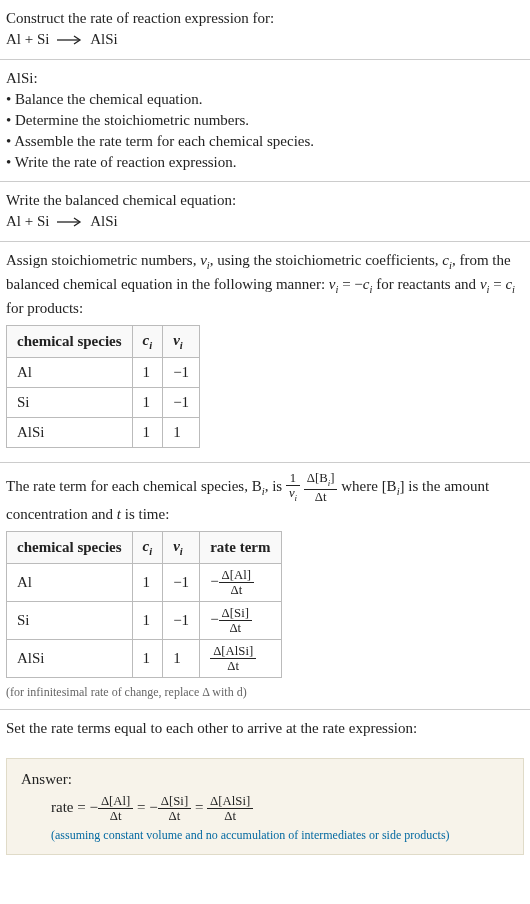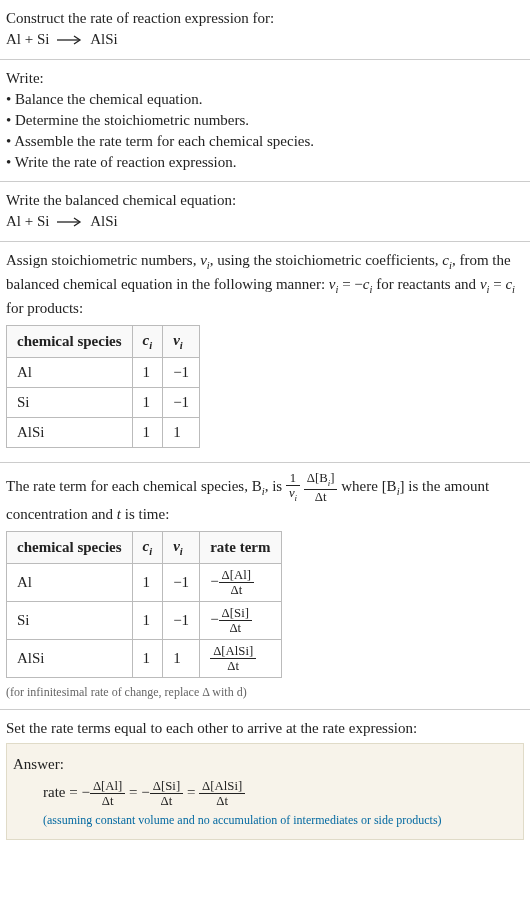--- a/index.html
+++ b/index.html
@@ -50,22 +50,22 @@
 .frac .num { display: block; border-bottom: 1px solid #222; padding: 0 3px; }
 .frac .den { display: block; padding: 0 3px; }
 .small-note {
   font-size: 12px;
   color: #666;
   margin-top: 0;
 }
 .answer-box {
   background: #f7f3ea;
   border: 1px solid #e0dbc8;
-  padding: 10px 6px;
-  margin-top: 4px;
+  padding: 10px 14px;
+  margin-top: 19px;
 }
 .answer-label { margin-bottom: 4px; }
 .answer-eq { margin-left: 30px; }
 .indent { margin-left: 30px; font-size: 12px; color: #0369a1; margin-top: 4px; }
 .italic { font-style: italic; }
 </style>
 </head>
 <body>
 
 <div class="section">
@@ -77,21 +77,21 @@
           <line x1="0" y1="5" x2="22" y2="5" stroke="#222" stroke-width="1.3"></line>
           <polyline points="17,1 23,5 17,9" fill="none" stroke="#222" stroke-width="1.3"></polyline>
         </svg>
     </span>
     <span>AlSi</span>
   </div>
 </div>
 <hr>
 
 <div class="section">
-  <div>Write:</div>
+  <div>AlSi:</div>
   <div>• <span>Balance the chemical equation.</span></div>
   <div>• <span>Determine the stoichiometric numbers.</span></div>
   <div>• <span>Assemble the rate term for each chemical species.</span></div>
   <div>• <span>Write the rate of reaction expression.</span></div>
 </div>
 <hr>
 
 <div class="section">
   <div>Write the balanced chemical equation:</div>
   <div class="eq">

